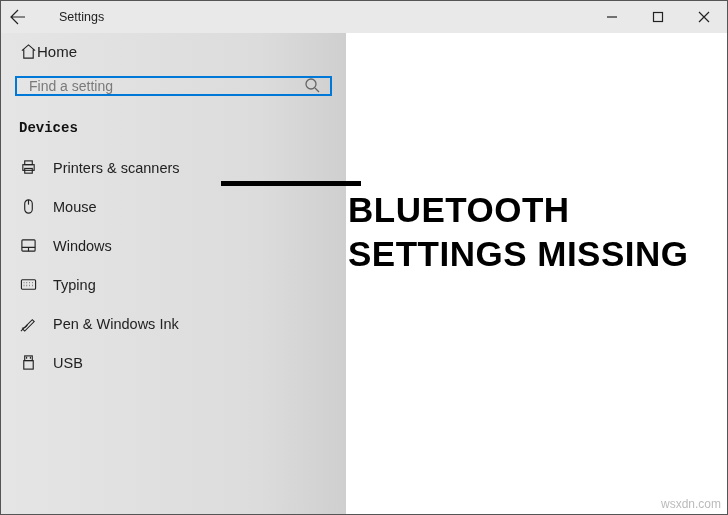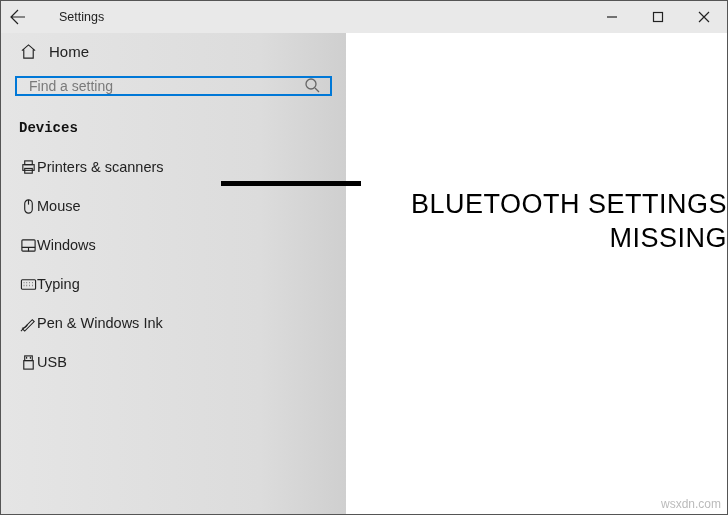--- a/index.html
+++ b/index.html
@@ -6,32 +6,32 @@
   html, body { margin:0; padding:0; }
   body { font-family: "Segoe UI", Arial, sans-serif; font-size:14px; width:728px; height:515px; overflow:hidden; background:#fff; position:relative; border:1px solid #555; }
   .titlebar { display:flex; align-items:center; height:32px; background:#e9e9e9; }
   .tb-left { display:flex; align-items:center; padding-left:8px; gap:32px; flex:0 0 auto; }
   .tb-title { font-size:12.5px; color:#222; }
   .tb-right { margin-left:auto; display:flex; }
   .tb-btn { width:46px; height:32px; display:flex; align-items:center; justify-content:center; color:#222; }
   .layout { display:flex; height:calc(100% - 32px); }
   .sidebar { width:345px; background: linear-gradient(90deg, #e5e5e5 0%, #dcdcdc 75%, #cfcfcf 100%); position:relative; }
   .content { flex:1; background:#fff; position:relative; }
-  .nav-home { display:flex; align-items:center; gap:12px; padding:10px 20px 10px 18px; color:#222; }
+  .nav-home { display:flex; align-items:center; gap:0; padding:10px 20px 10px 18px; color:#222; }
   .home-label { font-size:15px; }
   .search-wrap { padding:6px 14px 10px 14px; }
   .searchbox { display:flex; align-items:center; border:2px solid #0078d7; height:20px; padding:0 10px; background:transparent; }
   .searchbox input { flex:1; border:none; outline:none; background:transparent; font-size:14px; color:#666; font-style:normal; }
   .searchbox input::placeholder { color:#7a7a7a; }
   .cat-header { font-weight:700; font-size:14px; padding:14px 18px 12px 18px; color:#111;font-family:Liberation Mono, monospace; }
-  .nav-item { display:flex; padding:11px 20px 11px 18px; color:#222; }
+  .nav-item { display:flex; align-items:center; gap:16px; padding:11px 20px 11px 18px; color:#222; }
   .nav-item .lbl { font-size:14.5px; }
   .icon-slot { width:18px; display:flex; align-items:center; justify-content:center; }
   .annot-line { position:absolute; top:180px; left:220px; width:140px; height:5px; background:#000; pointer-events:none; }
-  .annot-text { position:absolute; top:155px; left:2px; right:0; text-align:right; font-size:27px; font-weight:400; letter-spacing:0.5px; color:#000; font-family: Arial, sans-serif; line-height:1.25; pointer-events:none; }
+  .annot-text { position:absolute; top:155px; left:2px; right:0; text-align:left; font-size:35px; font-weight:700; letter-spacing:0.5px; color:#000; font-family: Arial, sans-serif; line-height:1.25; pointer-events:none; }
   .watermark { position:absolute; bottom:3px; right:6px; font-size:12px; color:#bbb;text-align:right; }
 </style>
 </head>
 <body>
 
 <div class="titlebar">
   <div class="tb-left">
     <span class="icon-slot">
       <svg width="16" height="16" viewBox="0 0 16 16">
           <path d="M8 1 L1 8 L8 15 M1 8 L15 8" stroke="#222" stroke-width="1.2" fill="none"></path>

